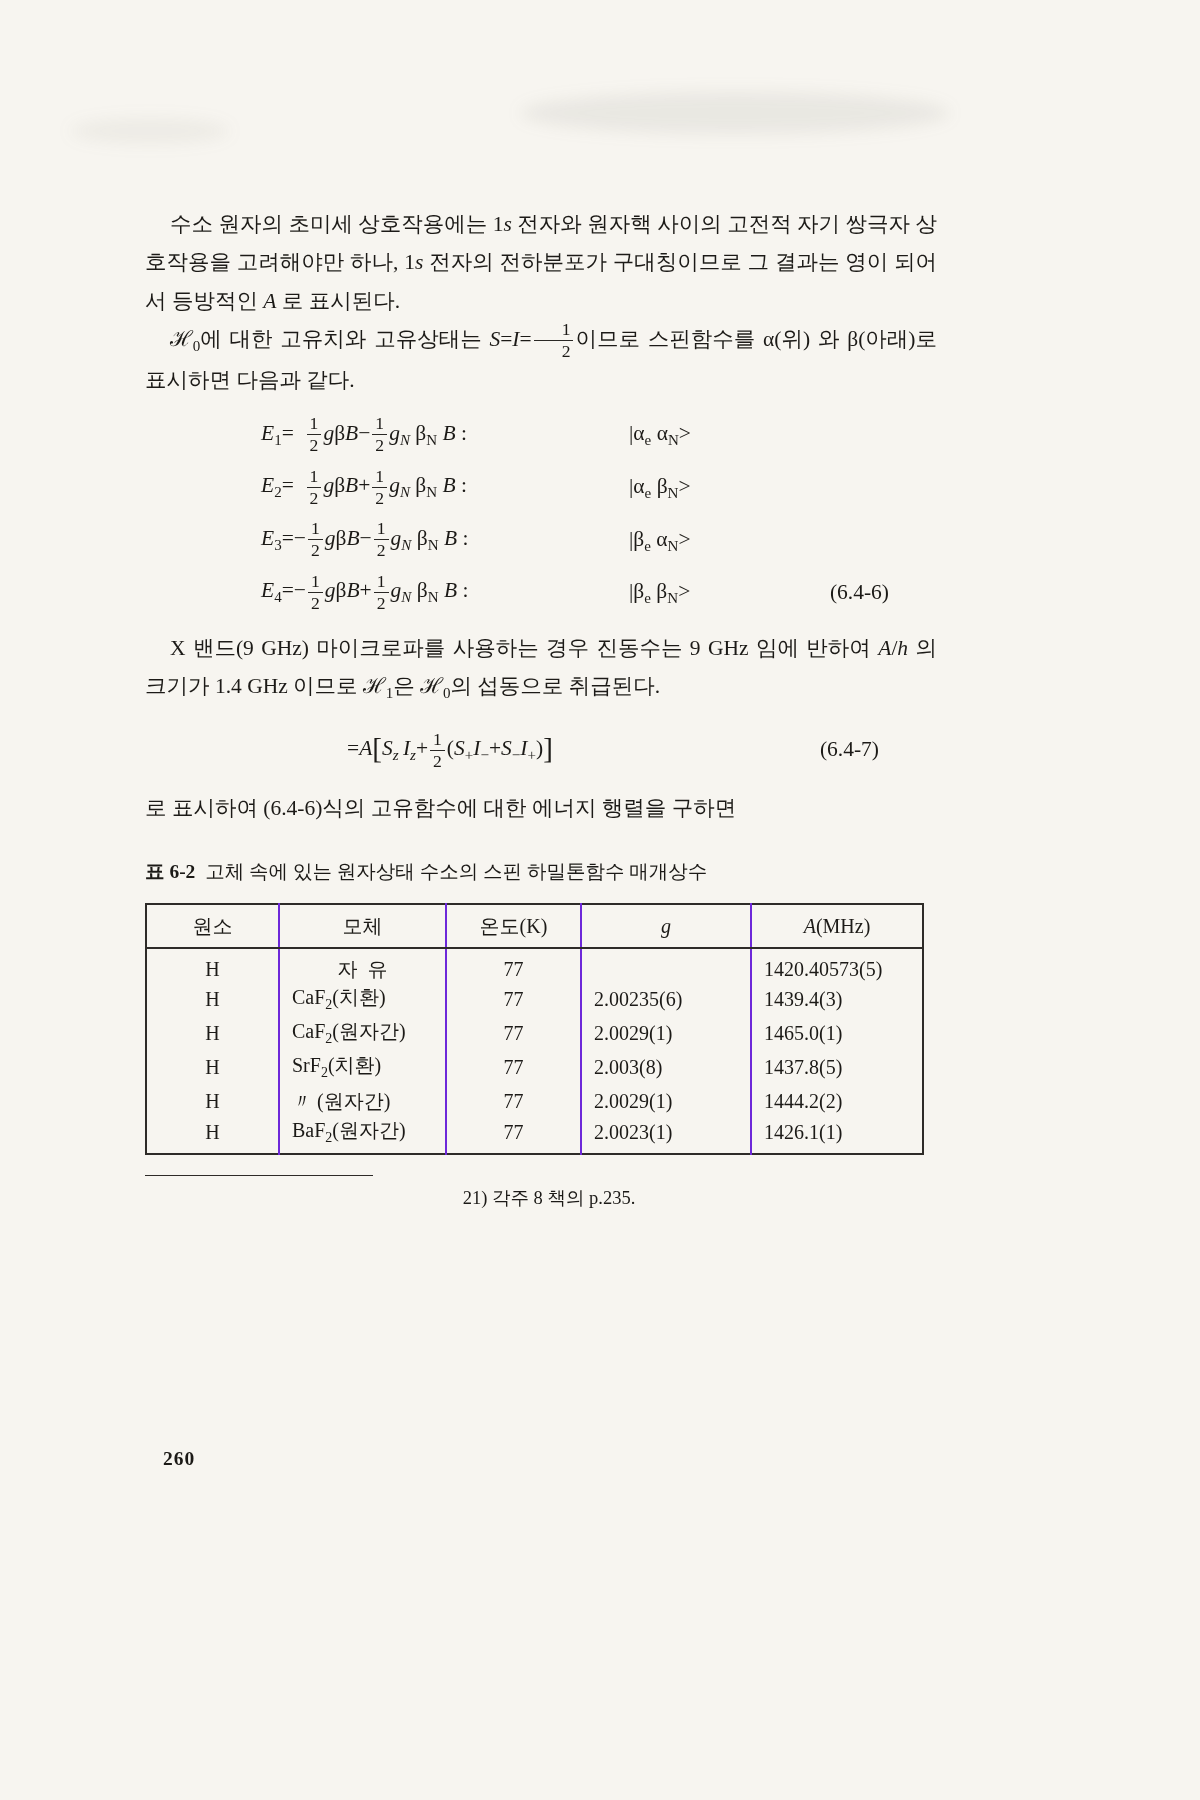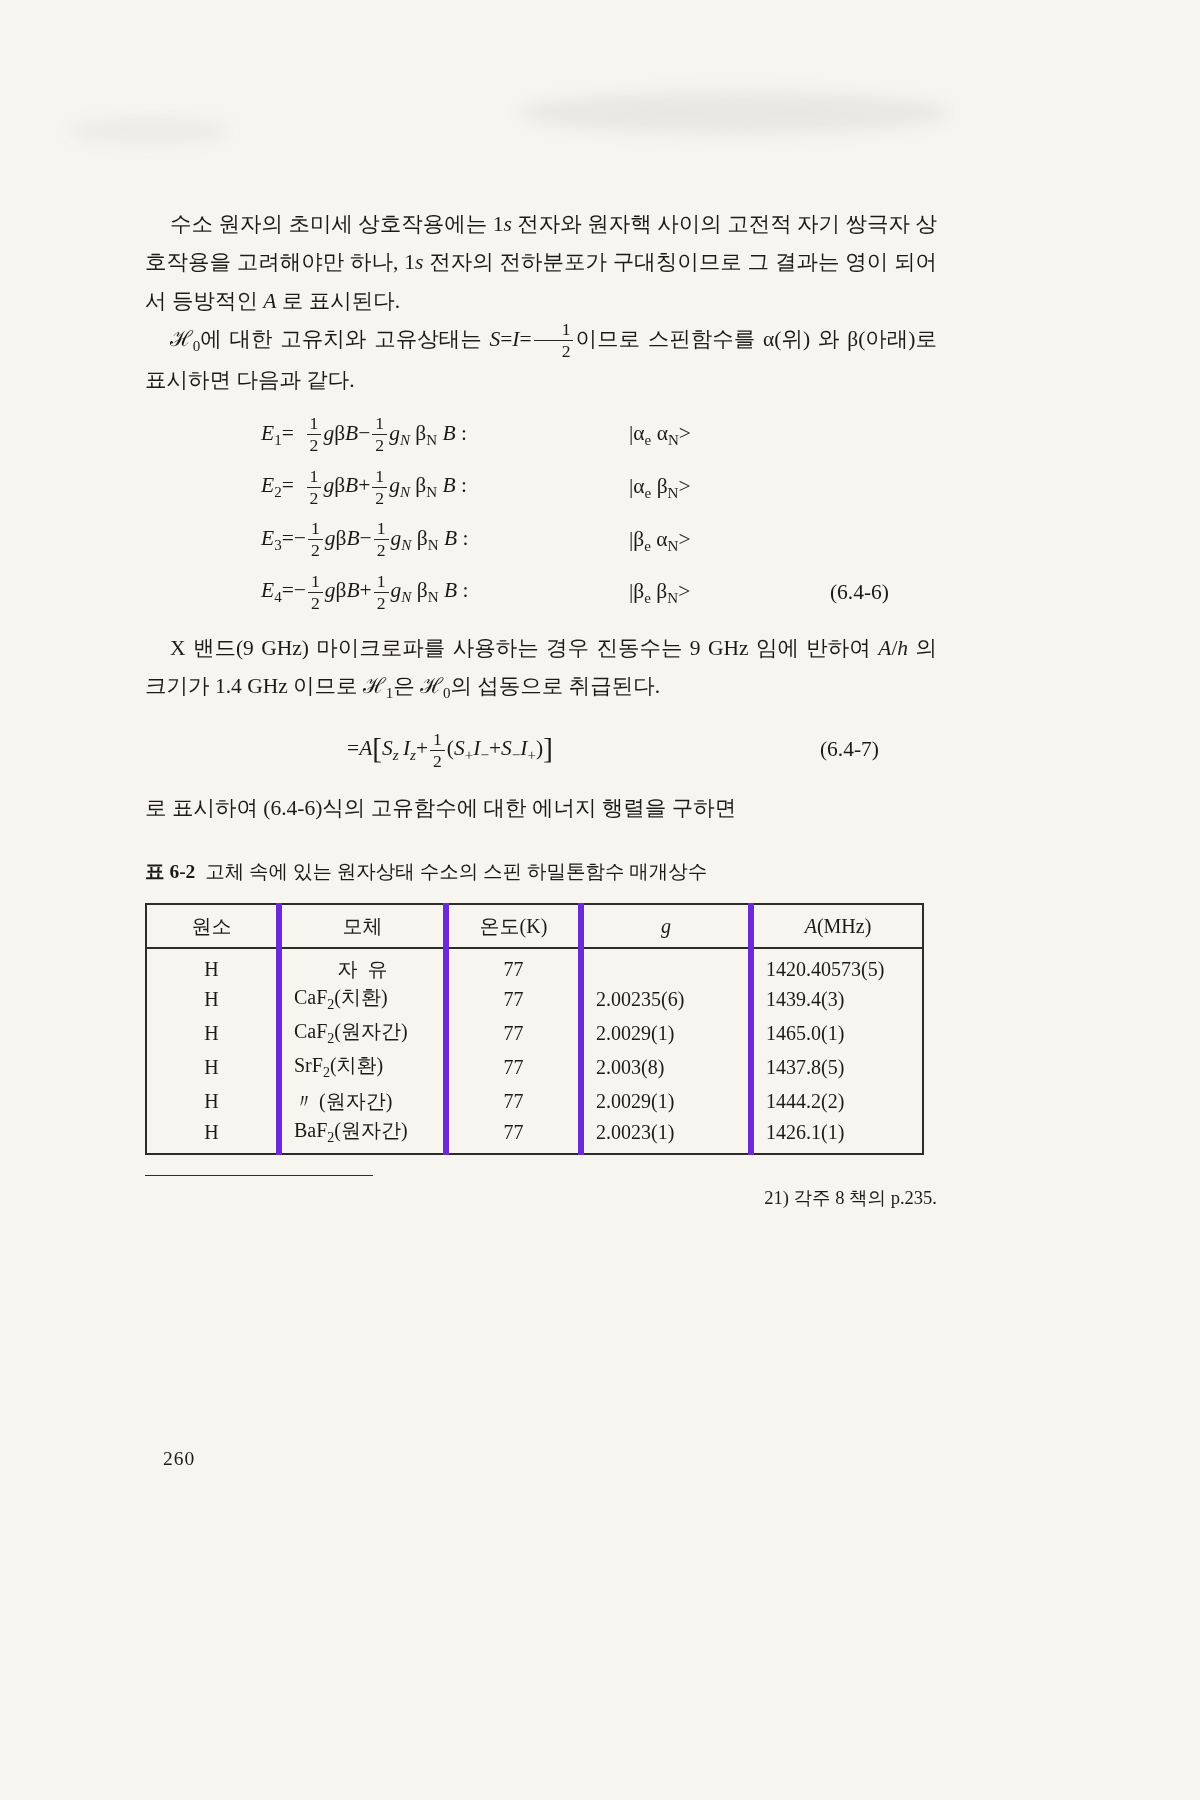--- a/index.html
+++ b/index.html
@@ -50,47 +50,47 @@
   .tbl-caption { margin-top: 28px; font-size: 19.5px; text-align: left; }
   table.tbl {
     border-collapse: collapse;
     margin-top: 13px;
     width: 770px;
     font-size: 20px;
     table-layout: fixed;
   }
   table.tbl { border: 2px solid #2e2b28; }
   .tbl th, .tbl td {
-    border-left: 6px solid #6d28d9;
+    border-left: 2px solid #6d28d9;
     font-weight: normal;
     text-align: center;
     vertical-align: middle;
     padding: 0;
     line-height: 1.2;
   }
   .tbl th:first-child, .tbl td:first-child { border-left: none; }
   .tbl thead th { border-bottom: 2px solid #2e2b28; height: 44px; }
   .tbl tbody td { height: 34px; }
   .tbl tbody tr:first-child td { padding-top: 6px; }
   .tbl tbody tr:last-child td { padding-bottom: 6px; }
   .col-el { width: 133px; }
   .col-host { width: 167px; }
   .col-temp { width: 135px; }
   .col-g { width: 170px; }
   .col-a { width: 172px; }
   .tbl td.left { text-align: left; padding-left: 12px; }
 
   .footnote-rule { width: 228px; border-top: 1.6px solid #2e2b28; margin-top: 20px; }
-  .footnote { font-size: 18.5px; margin-top: 6px; margin-left: 16px; text-align: right; }
+  .footnote { font-size: 18.5px; margin-top: 6px; margin-left: 16px; text-align: center; }
   .page-number {
     position: absolute;
     left: 163px;
     top: 1448px;
     font-size: 19.5px;
-    font-weight: normal;
+    font-weight: bold;
     letter-spacing: 1px;
   }
 </style>
 </head>
 <body>
 
 <div class="scan-smudge smudge-1"></div>
 <div class="scan-smudge smudge-2"></div>
 
 <div class="content">

